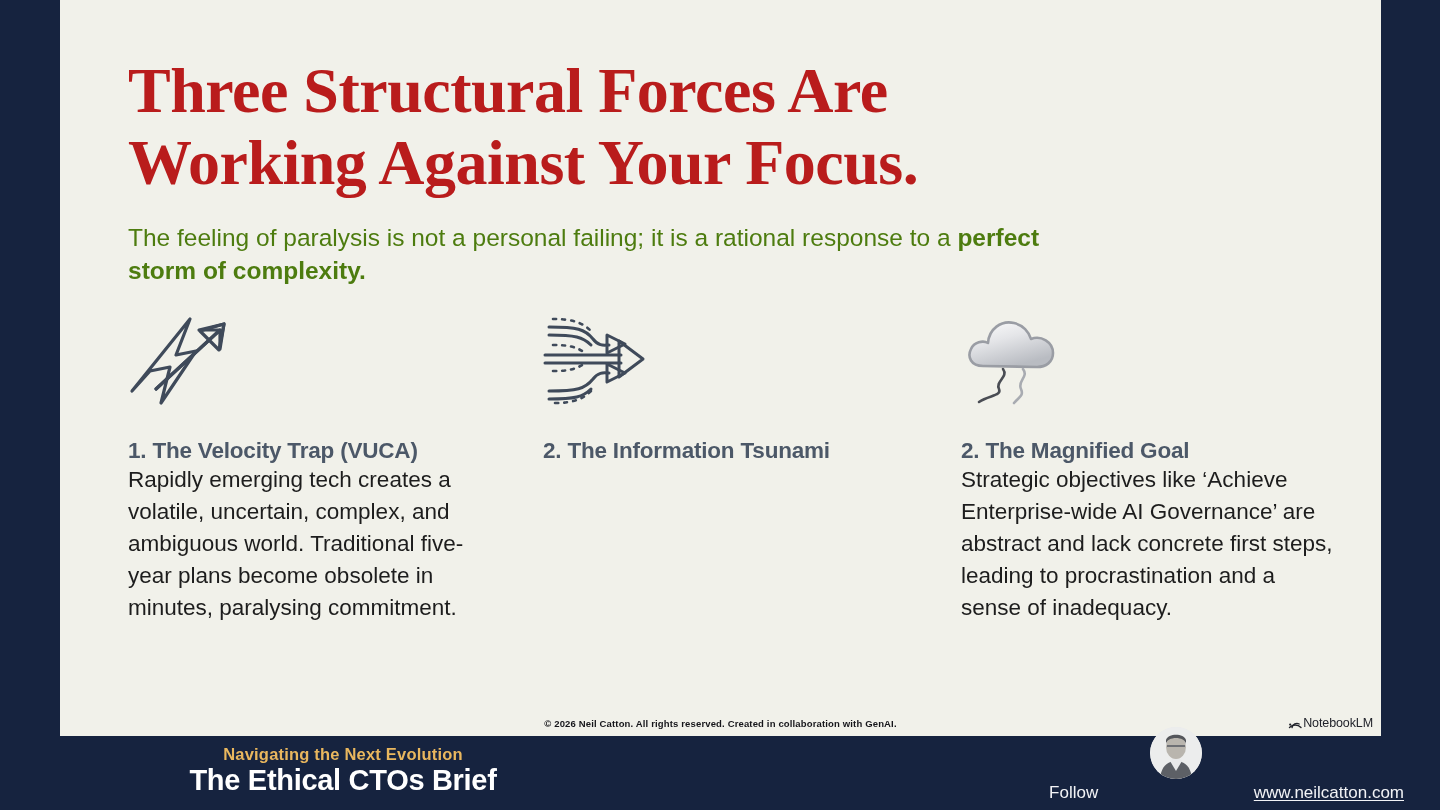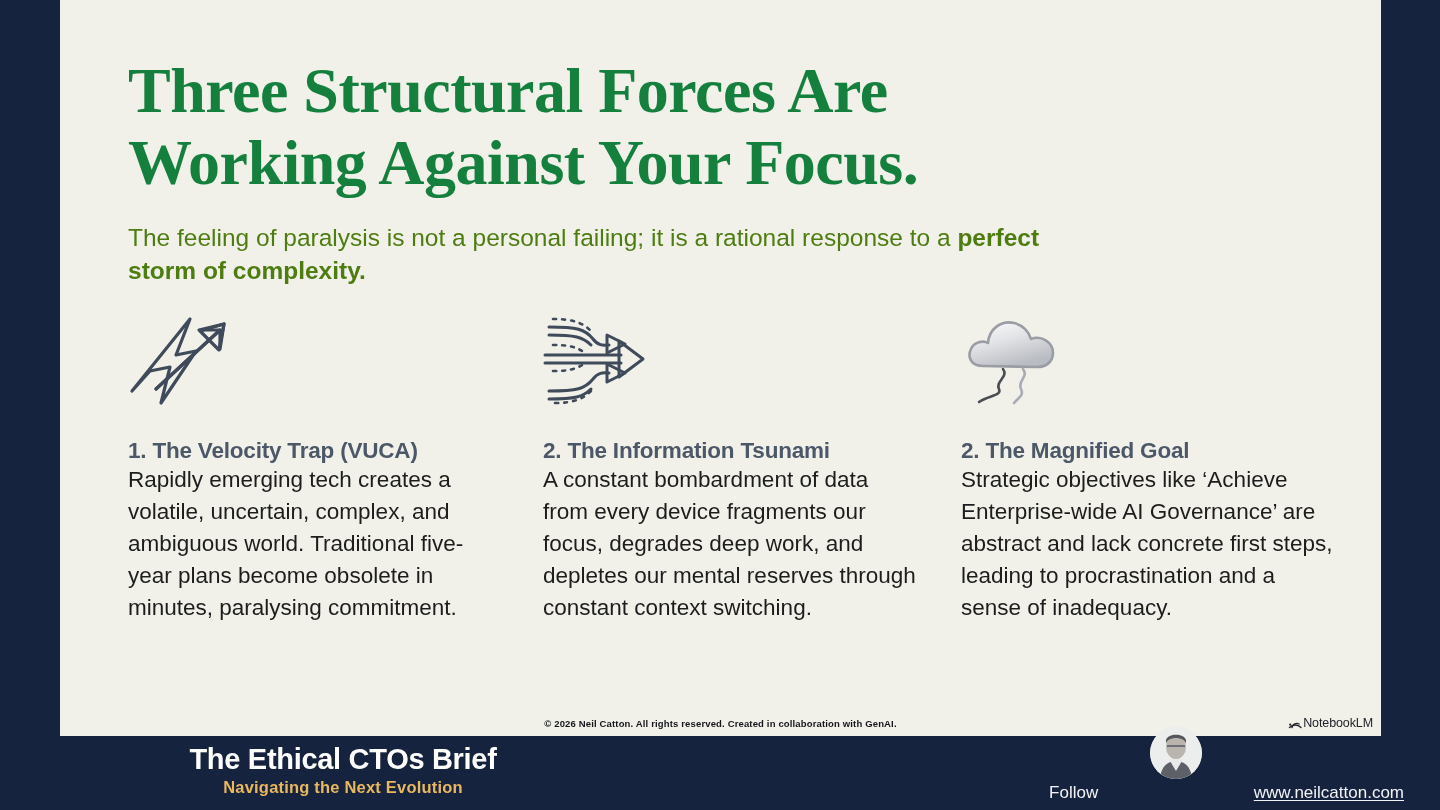--- a/index.html
+++ b/index.html
@@ -39,21 +39,21 @@
   #slide-title {
     position: absolute;
     left: 0;
     top: 55px;
     width: 1180px;
     font-family: "Liberation Serif", serif;
     font-weight: 700;
     font-size: 64px;
     line-height: 1.12;
     letter-spacing: -0.5px;
-    color: #15803d;
+    color: #b91c1c;
     white-space: pre-line;
   }
 
   
   #slide-subtitle {
     position: absolute;
     left: 0;
     top: 222px;
     width: 940px;
     font-size: 24.5px;
@@ -263,21 +263,20 @@
 
             <g stroke-width="2.6" stroke-dasharray="3 6">
               <path d="M10 8 C30 8 40 12 48 20"></path>
               <path d="M10 34 C26 34 34 36 42 42"></path>
               <path d="M10 60 C26 60 34 58 42 52"></path>
               <path d="M12 92 C30 92 40 88 48 80"></path>
             </g>
           </svg>
         </div>
         <div class="col-heading">2. The Information Tsunami</div>
-        <div class="col-body">A constant bombardment of data from every device fragments our focus, degrades deep work, and depletes our mental reserves through constant context switching.</div>
       </div>
 
       <div class="col">
         <div class="col-icon">
           <svg width="110" height="100" viewBox="0 0 110 100" fill="none">
             <defs>
               <linearGradient id="cloudGrad" x1="0" y1="0" x2="0.5" y2="1">
                 <stop offset="0%" stop-color="#fdfdfd"></stop>
                 <stop offset="45%" stop-color="#e4e5e8"></stop>
                 <stop offset="100%" stop-color="#b9bcc2"></stop>
@@ -306,22 +305,22 @@
         <circle cx="2.2" cy="7.6" r="1.1" fill="#20222a" stroke="none"></circle>
       </svg>
     </span>
     <span>NotebookLM</span>
   </div>
 </div>
 
 <div id="bottom-bar">
 
   <div id="brand-block">
+    <div id="brand-tagline">Navigating the Next Evolution</div>
     <div id="brand-title">The Ethical CTOs Brief</div>
-    <div id="brand-tagline">Navigating the Next Evolution</div>
   </div>
 
   <div id="follow-block">
     <span id="follow-label">Follow</span>
 
     <div id="author-group">
       <div id="avatar">
         <svg width="52" height="52" viewBox="0 0 52 52">
           <circle cx="26" cy="26" r="26" fill="#eceded"></circle>
           <g>

